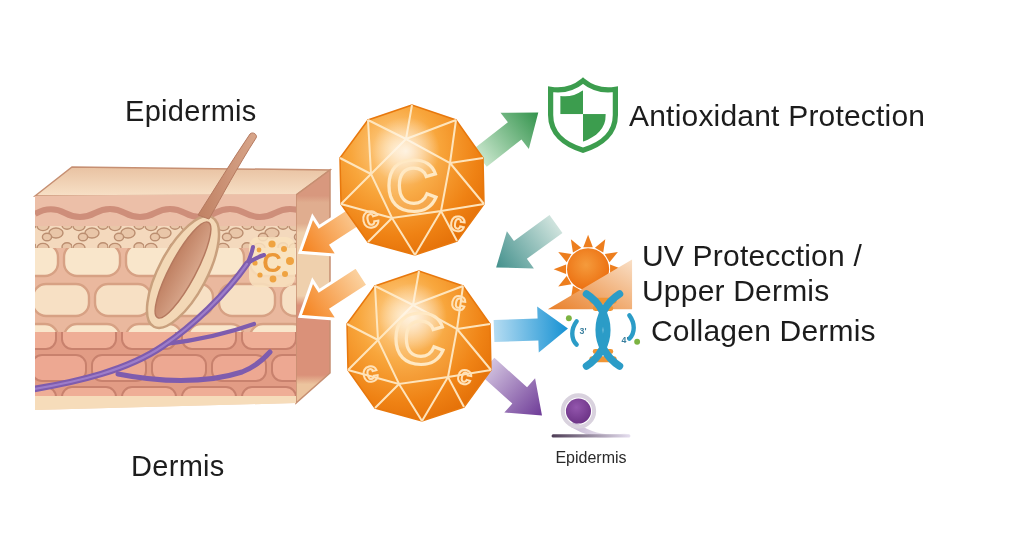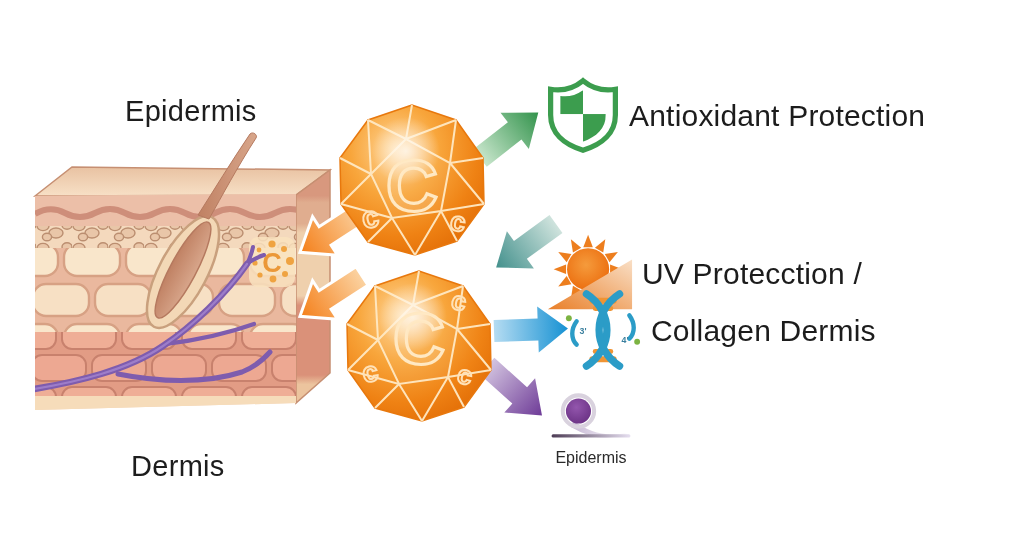--- a/index.html
+++ b/index.html
@@ -240,20 +240,21 @@
           <polygon points="44,0 39,13 49,13" transform="rotate(270 44 36)"></polygon>
           <polygon points="44,0 39,13 49,13" transform="rotate(300 44 36)"></polygon>
           <polygon points="44,0 39,13 49,13" transform="rotate(330 44 36)"></polygon>
         </g>
         <circle cx="44" cy="36" r="22" fill="url(#sunBall)"></circle>
         <polygon points="2,78 90,78 90,26" fill="url(#sunSlope)"></polygon>
       </svg>
     </span>
     <div class="benefit-label">
       <div>UV Protecction /</div>
+      <div>Upper Dermis</div>
     </div>
   </div>
 
   <div class="benefit-row" style="left:563px;top:286px;height:88px;gap:8px;">
     <span>
       <svg width="80" height="86" viewBox="0 0 82 86">
         <g fill="none" stroke-linecap="round">
           <path d="M30,13 L52,13" stroke="#ef9434" stroke-width="6"></path>
           <path d="M33,21 L49,21" stroke="#ef9434" stroke-width="5"></path>
           <path d="M33,65 L49,65" stroke="#ef9434" stroke-width="5"></path>

